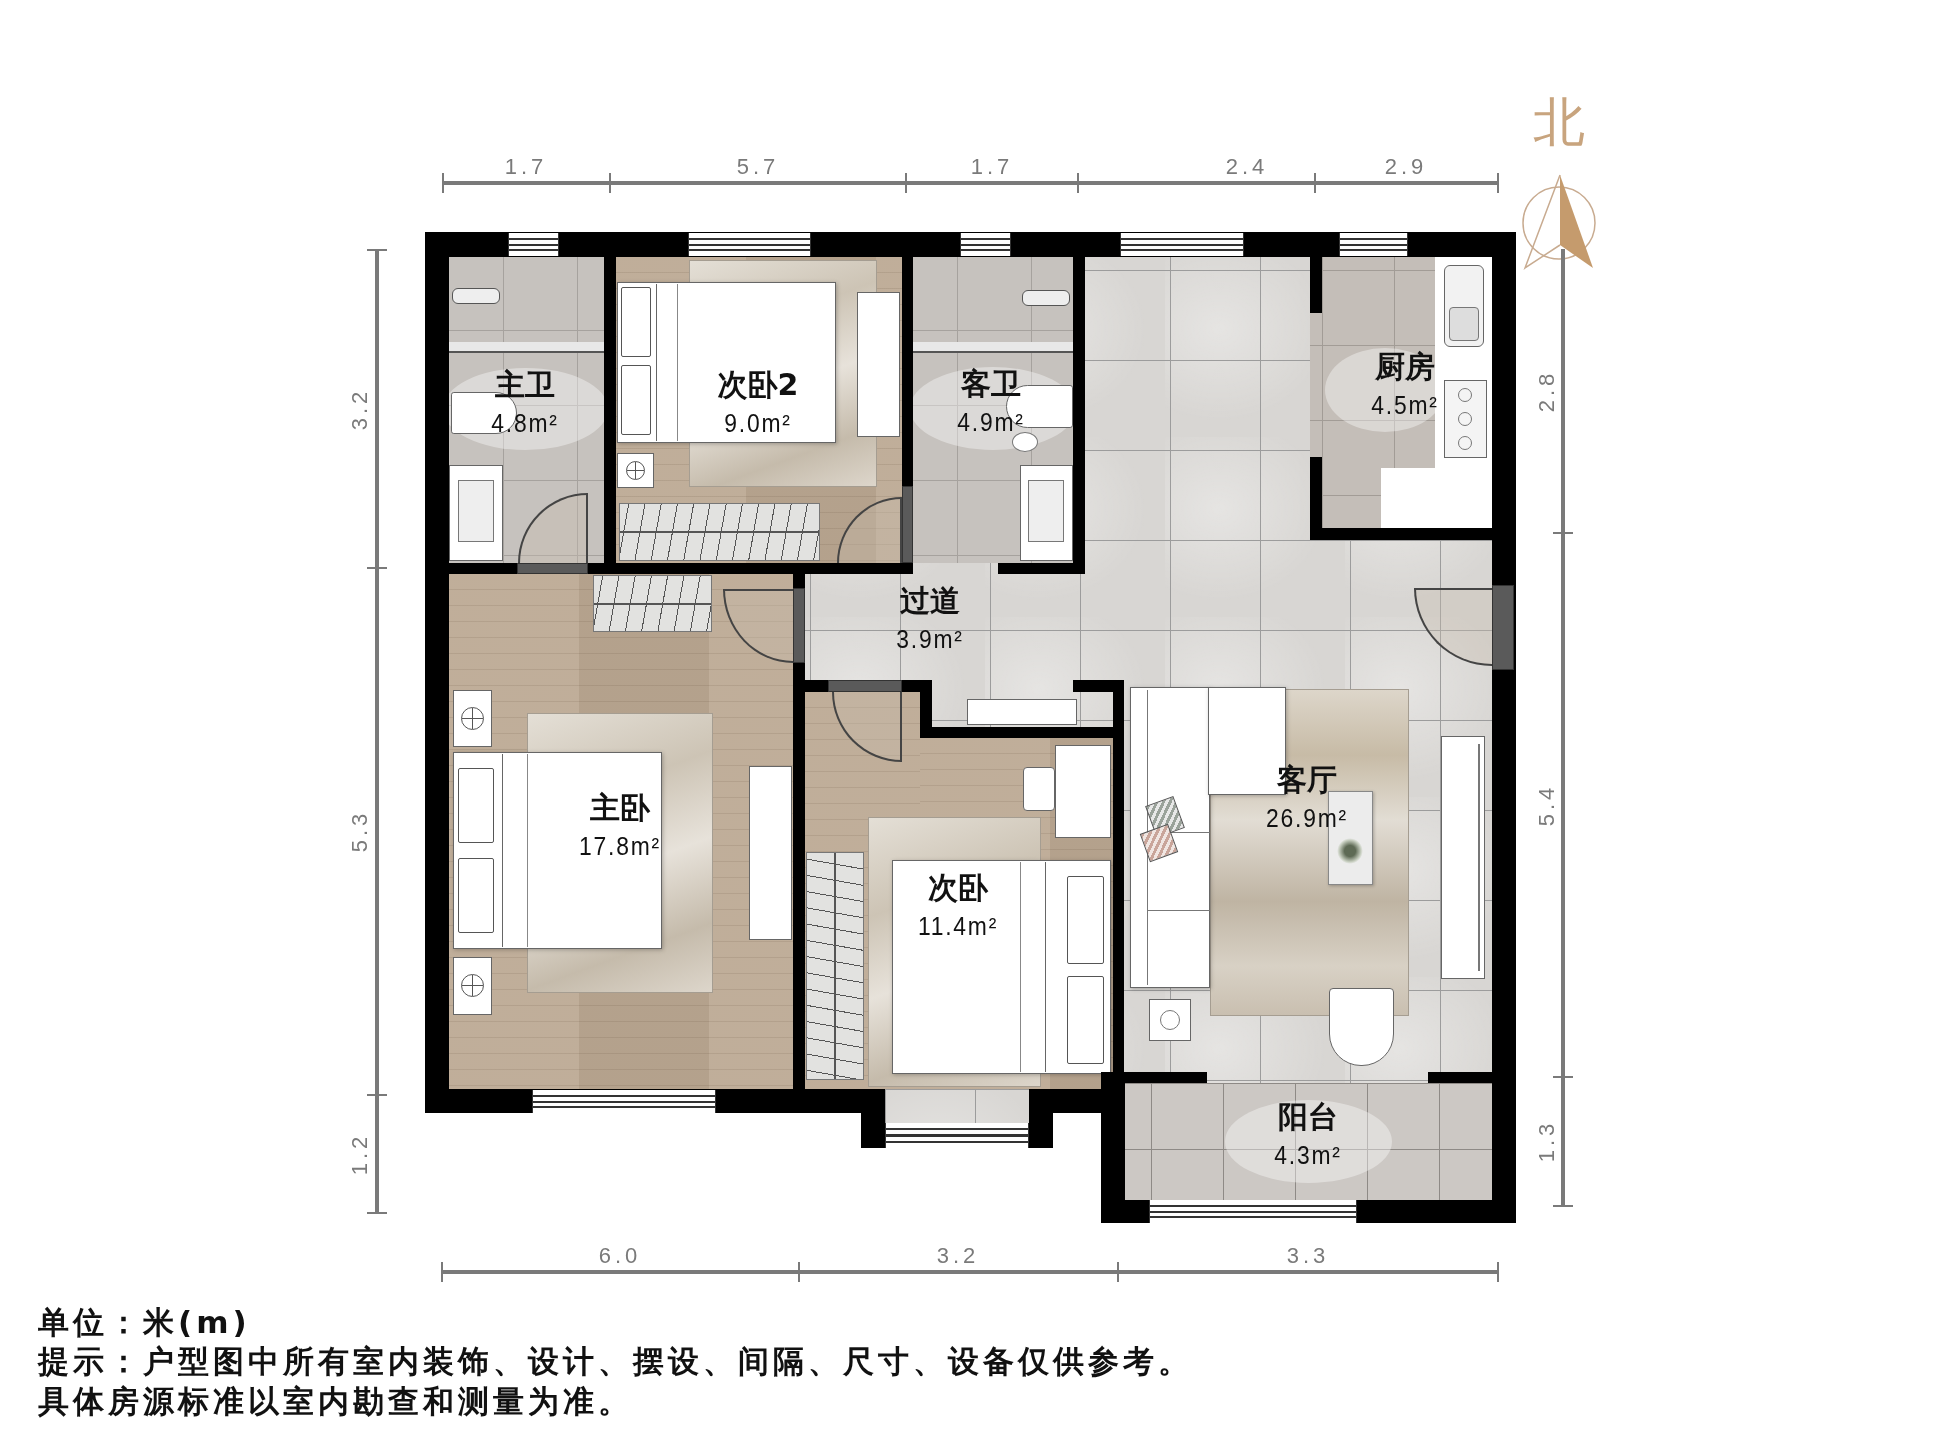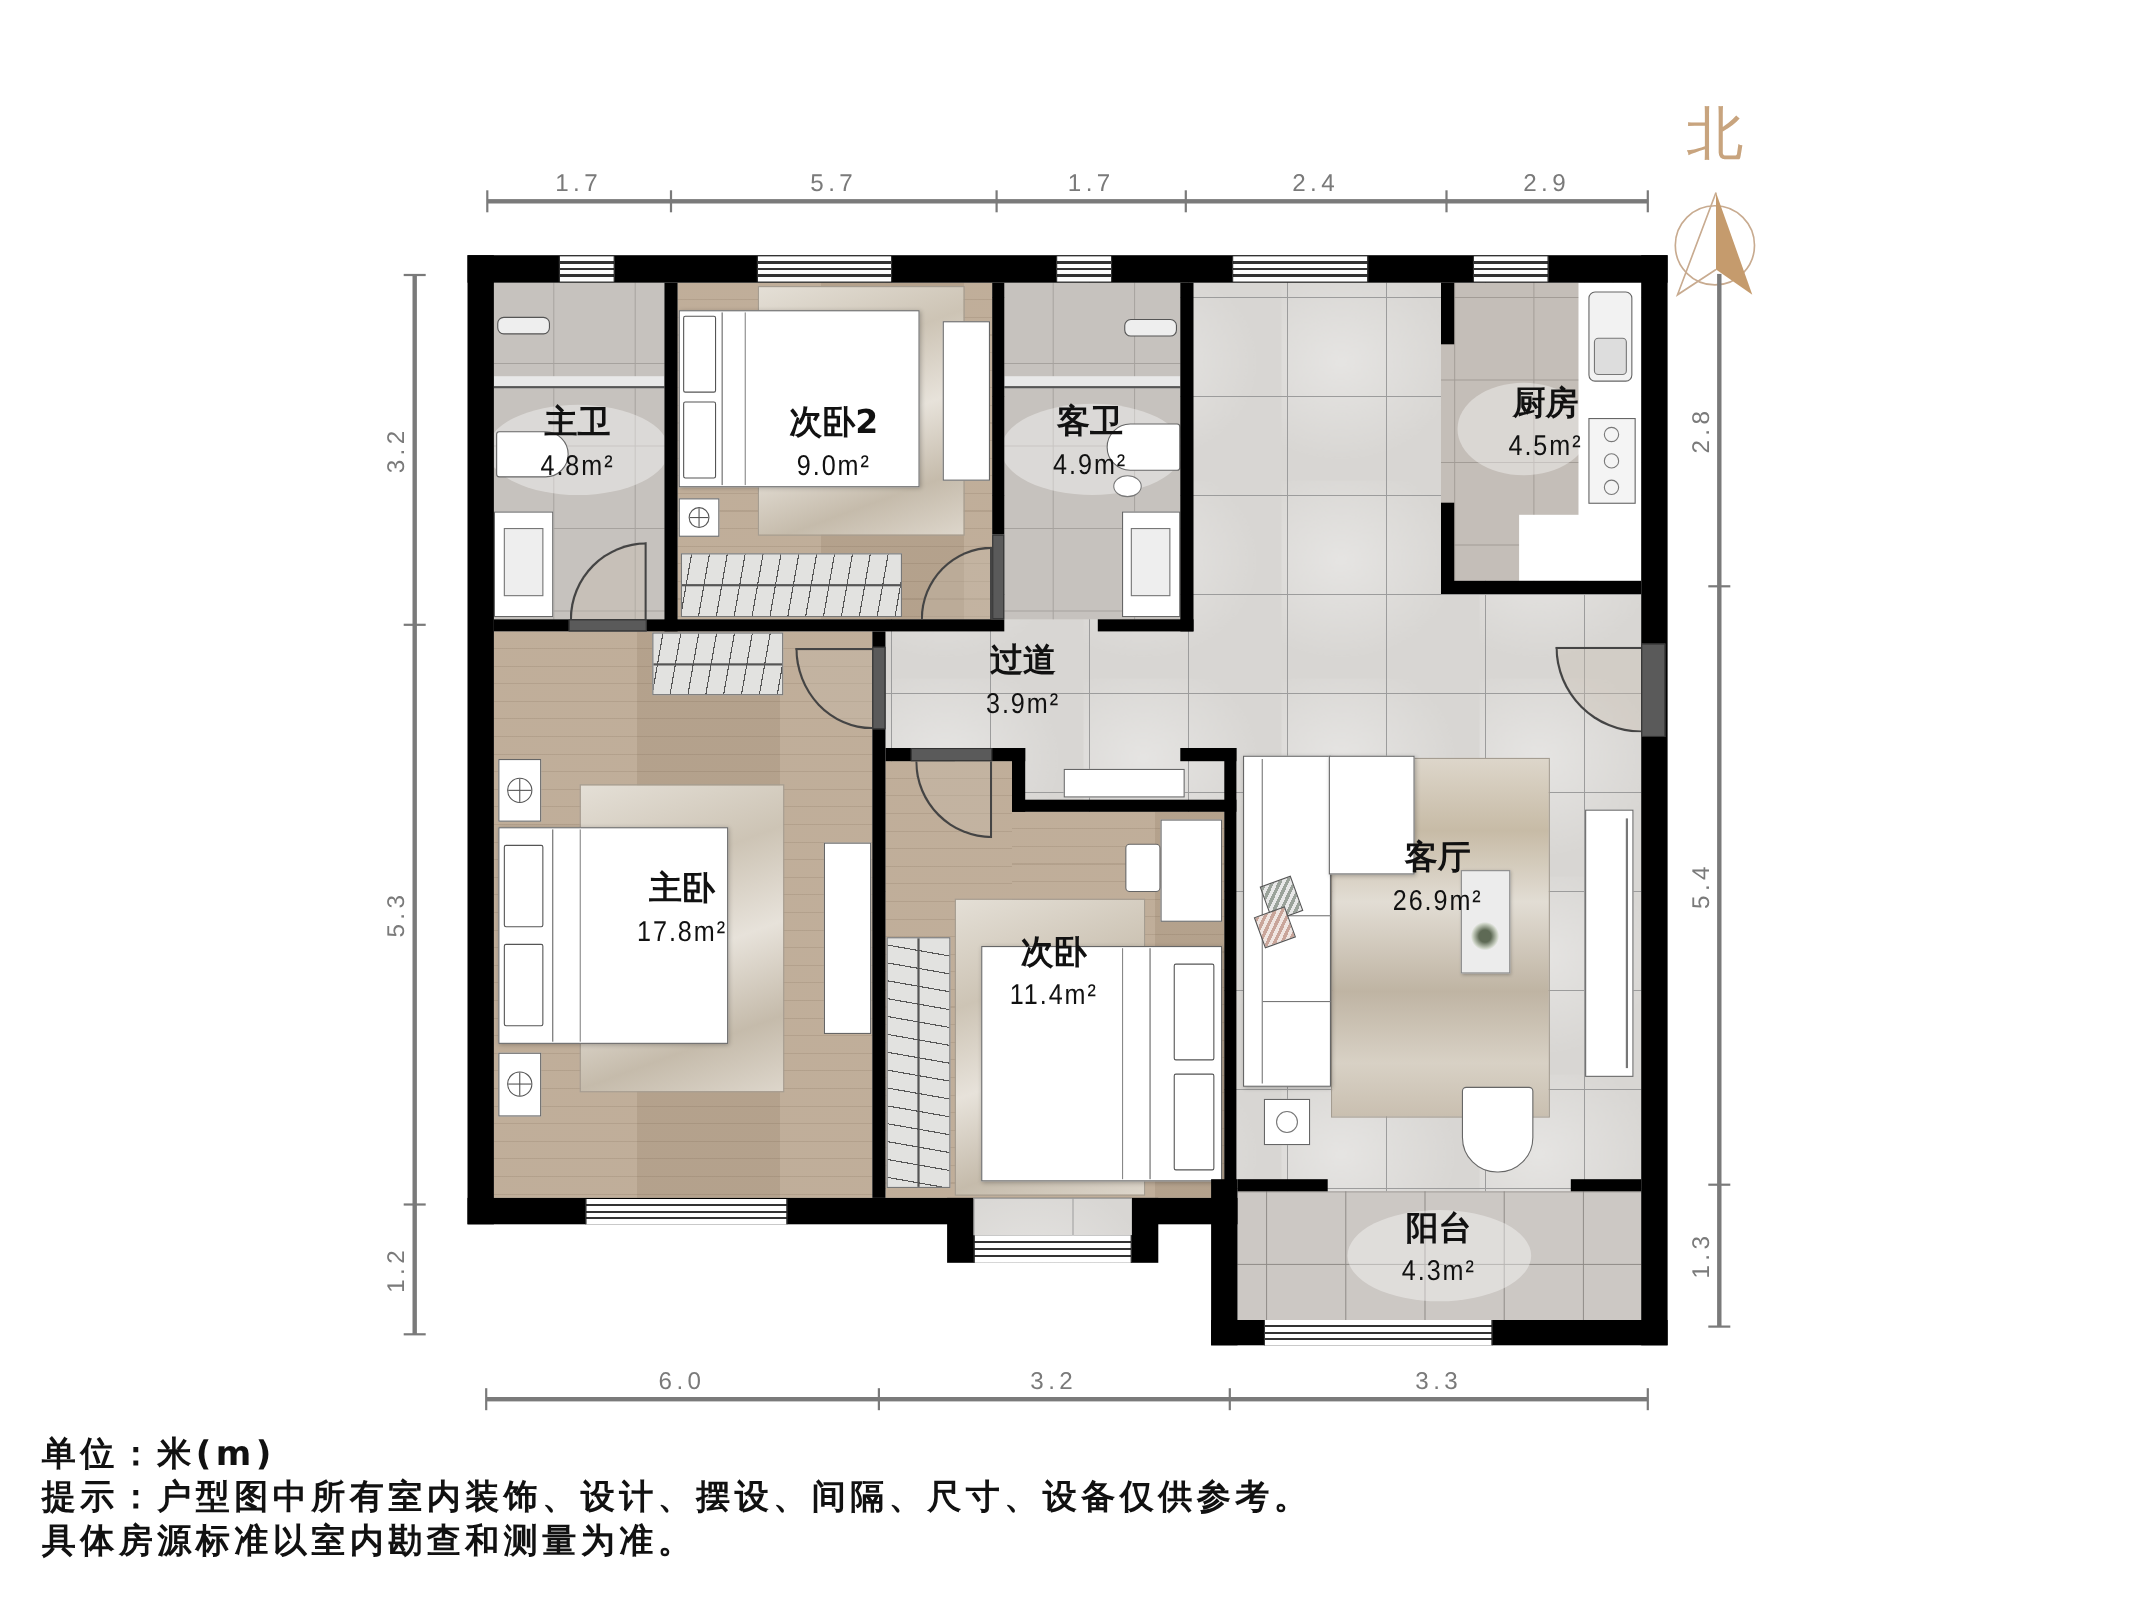--- a/index.html
+++ b/index.html
@@ -46,21 +46,21 @@
 <div class="a dline" style="left:443px;top:181px;width:1055px;height:4px"></div>
 <div class="a dtick" style="left:442px;top:173px;width:2px;height:20px"></div>
 <div class="a dtick" style="left:609px;top:173px;width:2px;height:20px"></div>
 <div class="a dtick" style="left:905px;top:173px;width:2px;height:20px"></div>
 <div class="a dtick" style="left:1077px;top:173px;width:2px;height:20px"></div>
 <div class="a dtick" style="left:1314px;top:173px;width:2px;height:20px"></div>
 <div class="a dtick" style="left:1497px;top:173px;width:2px;height:20px"></div>
 <div class="dlab" style="left:526px;top:167px">1.7</div>
 <div class="dlab" style="left:758px;top:167px">5.7</div>
 <div class="dlab" style="left:992px;top:167px">1.7</div>
-<div class="dlab" style="left:1196px;top:167px">2.4</div>
+<div class="dlab" style="left:1247px;top:167px">2.4</div>
 <div class="dlab" style="left:1406px;top:167px">2.9</div>
 
 <div class="a dline" style="left:442px;top:1270px;width:1056px;height:4px"></div>
 <div class="a dtick" style="left:441px;top:1262px;width:2px;height:20px"></div>
 <div class="a dtick" style="left:798px;top:1262px;width:2px;height:20px"></div>
 <div class="a dtick" style="left:1117px;top:1262px;width:2px;height:20px"></div>
 <div class="a dtick" style="left:1497px;top:1262px;width:2px;height:20px"></div>
 <div class="dlab" style="left:620px;top:1256px">6.0</div>
 <div class="dlab" style="left:958px;top:1256px">3.2</div>
 <div class="dlab" style="left:1308px;top:1256px">3.3</div>
@@ -231,21 +231,21 @@
   <span class="ar">4.5m²</span>
 </div>
 <div class="lbl" style="left:930px;top:620px">
   <span class="nm">过道</span>
   <span class="ar">3.9m²</span>
 </div>
 <div class="lbl" style="left:620px;top:827px">
   <span class="nm">主卧</span>
   <span class="ar">17.8m²</span>
 </div>
-<div class="lbl" style="left:958px;top:885px">
+<div class="lbl" style="left:958px;top:907px">
   <span class="nm">次卧</span>
   <span class="ar">11.4m²</span>
 </div>
 <div class="lbl" style="left:1307px;top:799px">
   <span class="nm">客厅</span>
   <span class="ar">26.9m²</span>
 </div>
 <div class="lbl" style="left:1308px;top:1136px">
   <span class="nm">阳台</span>
   <span class="ar">4.3m²</span>

